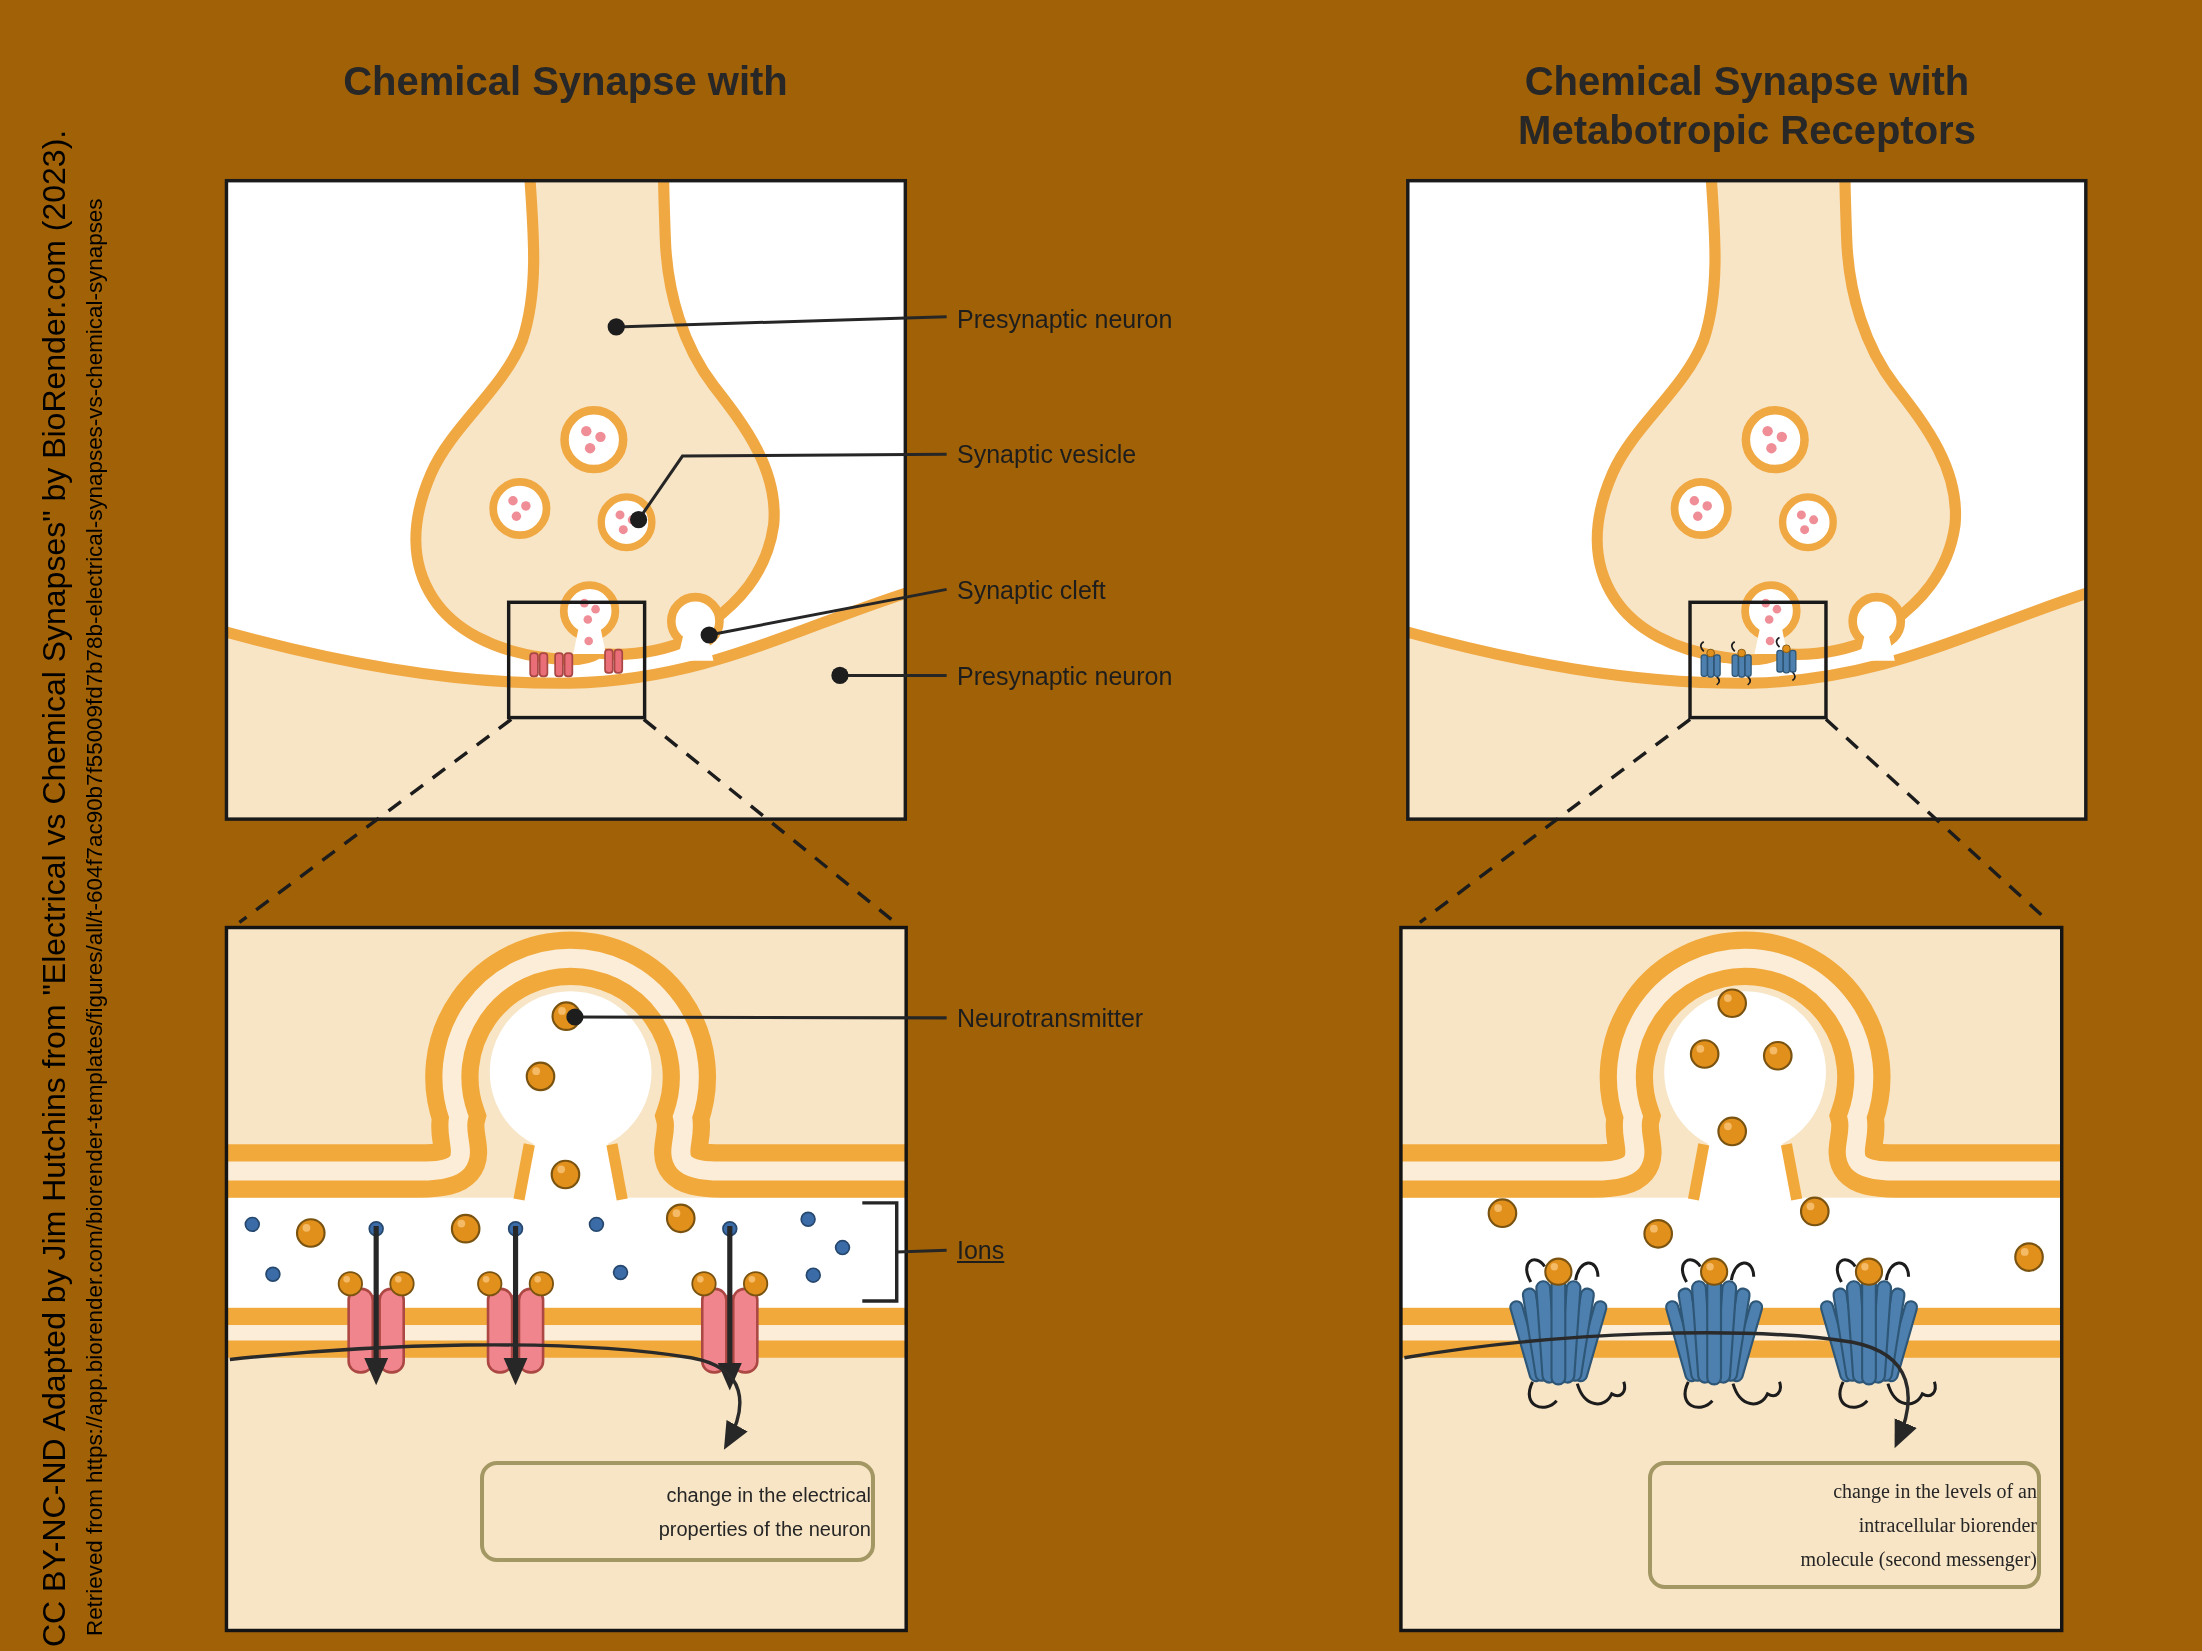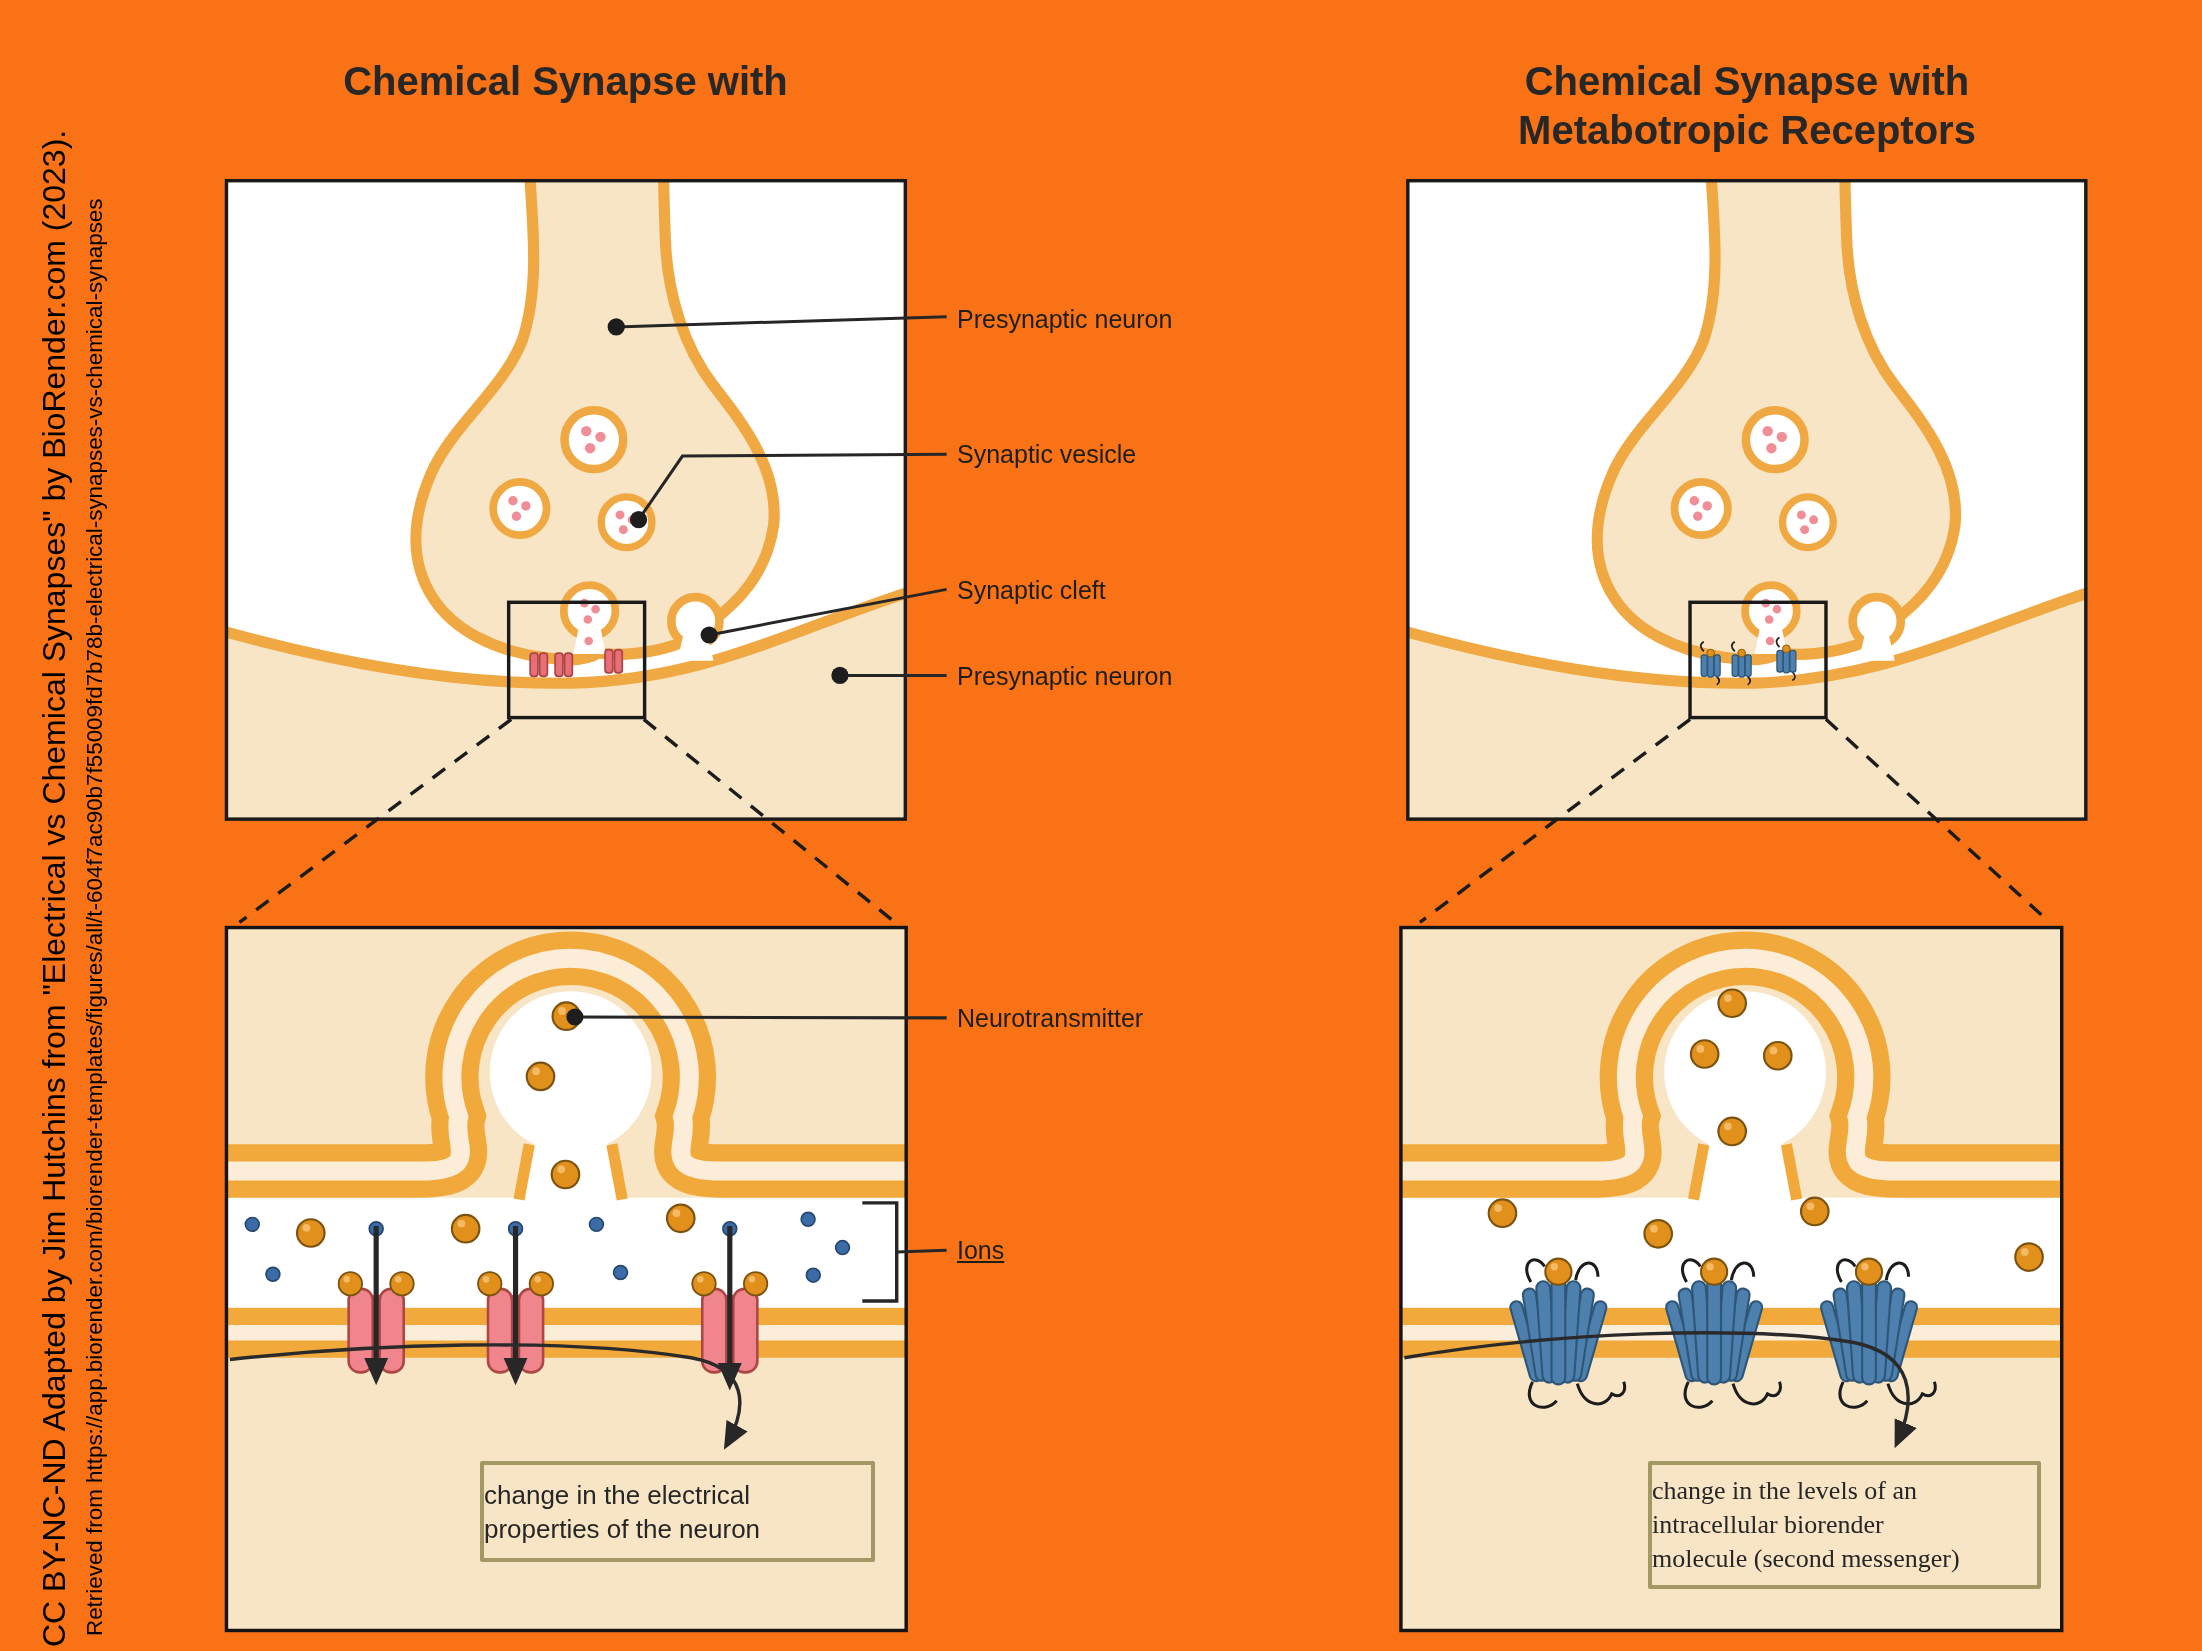--- a/index.html
+++ b/index.html
@@ -1,25 +1,25 @@
 <!DOCTYPE html>
 <html style="font-size:13.8px"><head>
 <meta charset="utf-8">
 <style>
   html,body{margin:0;padding:0;background:#ffffff;}
-  #stage{position:relative;width:2203px;height:1652px;background:#f97316;overflow:hidden;
+  #stage{position:relative;width:2203px;height:1652px;background:#a16207;overflow:hidden;
          font-family:"Liberation Sans", sans-serif;color:#212121;}
   .panel-title{position:absolute;text-align:center;font-weight:bold;font-size:40px;line-height:49px;color:#272727;}
   .side-label{position:absolute;font-size:25px;line-height:40px;color:#1d1d1d;white-space:nowrap;}
   .credit{position:absolute;transform:rotate(-90deg);transform-origin:0 0;white-space:nowrap;color:#000;}
   .credit.big{font-size:32px;line-height:40px;}
   .credit.small{font-size:22.4px;line-height:27.5px;}
-  .outcome-box{position:absolute;border:4.3px solid #A39763;border-radius:2px;background:#F8E5C6;
-               display:flex;flex-direction:column;justify-content:center;align-items:flex-start;
-               font-size:26px;line-height:34px;color:#262626;text-align:center;}
+  .outcome-box{position:absolute;border:4.3px solid #A39763;border-radius:17px;background:#F8E5C6;
+               display:flex;flex-direction:column;justify-content:center;align-items:flex-end;
+               font-size:20px;line-height:34px;color:#262626;text-align:center;}
   svg{position:absolute;left:0;top:0;}
 </style>
 </head>
 <body>
 
 <div id="stage">
 
   <svg width="2203" height="1652" viewBox="0 0 2560 1920">
     <defs>
       <marker id="ah" orient="auto" markerUnits="userSpaceOnUse" markerWidth="34" markerHeight="30" refX="24" refY="14">

